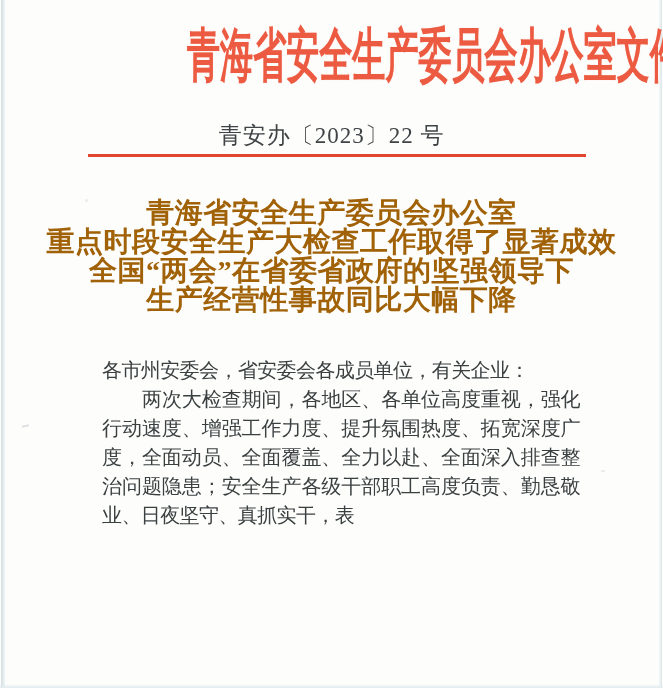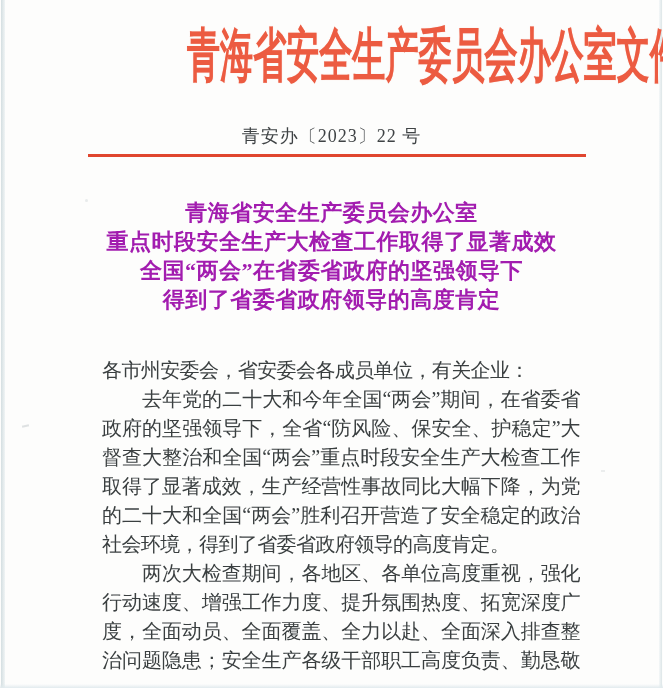--- a/index.html
+++ b/index.html
@@ -42,39 +42,39 @@
     color: #ec5b41;
     letter-spacing: 0px;
     transform: scaleX(0.57);
     transform-origin: 50% 50%;
     text-shadow: 0 0 1px rgba(236, 91, 65, 0.45);
   }
   
   .doc-number {
     position: absolute; top: 123px; left: 0; width: 100%;
     text-align: center;
-    font-size: 18px; line-height: 26px;
+    font-size: 23px; line-height: 26px;
     color: #3f4345;
     letter-spacing: 1px;
   }
   
   .red-rule {
     position: absolute; top: 154px; left: 88px;
     width: 498px; height: 3px;
     background: #e0462f;
   }
   
   .title-block {
     position: absolute; top: 198px; left: 0; width: 100%;
     text-align: center;
   }
   .title-line {
-    font-size: 22px; line-height: 29px;
+    font-size: 28px; line-height: 29px;
     font-weight: bold;
-    color: #a21caf;
+    color: #a16207;
     letter-spacing: 0.5px;
   }
   
   .body-block {
     position: absolute; top: 356px; left: 102px;
     width: 478px; height: 319px;
     overflow: hidden;
     font-size: 20px; line-height: 29px;
     color: #3a3f40;
     letter-spacing: -0.6px;
@@ -102,26 +102,25 @@
   </div>
 
   <div class="doc-number">青安办〔2023〕22 号</div>
 
   <div class="red-rule"></div>
 
   <div class="title-block">
     <div class="title-line">青海省安全生产委员会办公室</div>
     <div class="title-line">重点时段安全生产大检查工作取得了显著成效</div>
     <div class="title-line">全国“两会”在省委省政府的坚强领导下</div>
-    <div class="title-line">得到了省委省政府领导的高度肯定</div>
+    <div class="title-line">生产经营性事故同比大幅下降</div>
   </div>
 
   <div class="body-block">
     <p class="salutation">各市州安委会，省安委会各成员单位，有关企业：</p>
-    <p class="para">去年党的二十大和今年全国“两会”期间，在省委省政府的坚强领导下，全省“防风险、保安全、护稳定”大督查大整治和全国“两会”重点时段安全生产大检查工作取得了显著成效，生产经营性事故同比大幅下降，为党的二十大和全国“两会”胜利召开营造了安全稳定的政治社会环境，得到了省委省政府领导的高度肯定。</p>
     <p class="para">两次大检查期间，各地区、各单位高度重视，强化行动速度、增强工作力度、提升氛围热度、拓宽深度广度，全面动员、全面覆盖、全力以赴、全面深入排查整治问题隐患；安全生产各级干部职工高度负责、勤恳敬业、日夜坚守、真抓实干，表</p>
   </div>
 
   <div class="speck speck-1"></div>
   <div class="speck speck-2"></div>
   <div class="speck speck-3"></div>
 
 </div>
 
 </body></html>

